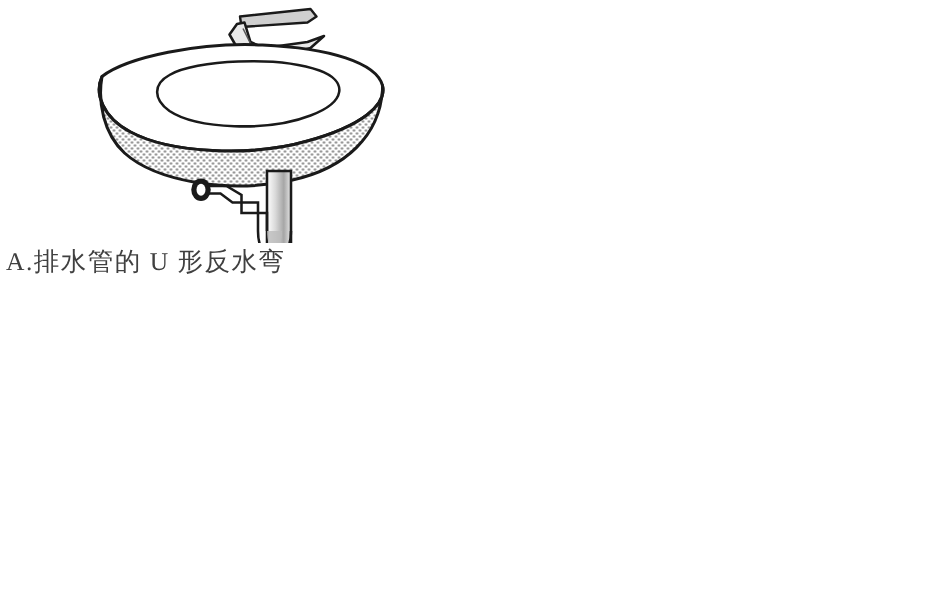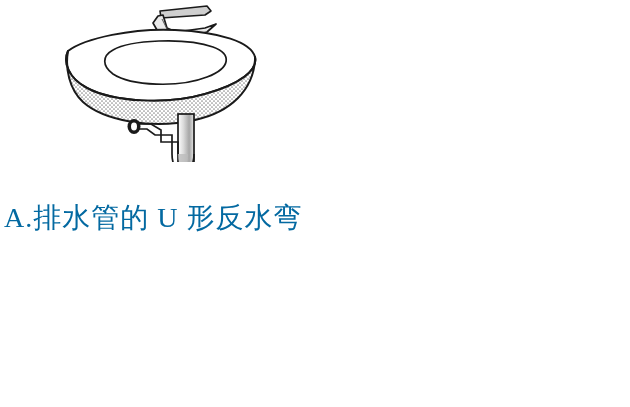--- a/index.html
+++ b/index.html
@@ -12,26 +12,25 @@
   }
   .page{position:relative;width:630px;height:407px;}
 
   .panel{position:absolute;}
 
   .figure{position:absolute;}
 
   .caption{
     position:absolute;
     font-family:"Liberation Serif","DejaVu Serif",serif;
-    font-size:28px;
-    color:#0369a1;
+    font-size:17px;
+    color:#404040;
     letter-spacing:1px;
     white-space:nowrap;
     line-height:1;
-    margin-top:38px;
   }
 
   
   #panel-a{left:0px;  top:0px;   width:370px;height:200px;}
   #panel-b{left:400px;top:0px;   width:230px;height:200px;}
   #panel-c{left:0px;  top:205px; width:370px;height:202px;}
   #panel-d{left:400px;top:205px; width:230px;height:202px;}
 
   #fig-sink  {left:55px; top:2px;  width:215px;height:160px;}
   #cap-a     {left:4px;  top:166px;}

